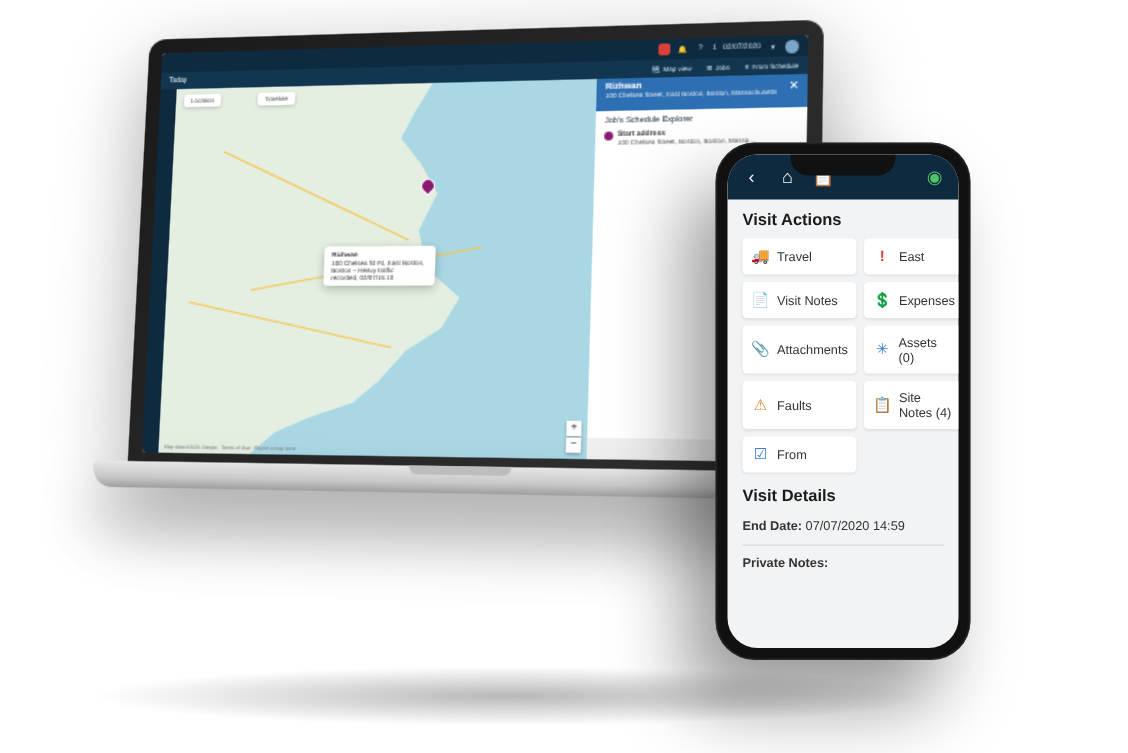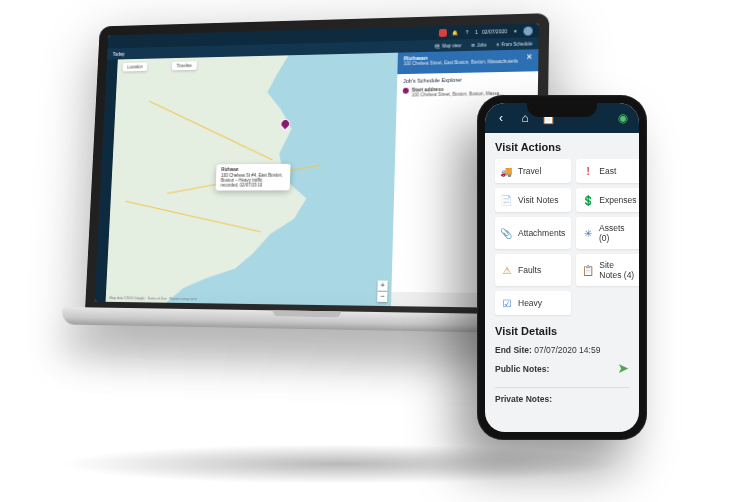--- a/index.html
+++ b/index.html
@@ -221,27 +221,23 @@
         <div class="card">
             <span class="ci c-faults">⚠</span>
             <span class="cl">Faults</span>
           </div>
         <div class="card">
             <span class="ci c-site">📋</span>
             <span class="cl">Site Notes (4)</span>
           </div>
         <div class="card full" style="grid-column:1/2">
             <span class="ci c-tasks">☑</span>
-            <span class="cl">Heavy</span>
+            <span class="cl">From</span>
           </div>
       </div>
       <h4>Visit Details</h4>
       <div class="details">
-        <div><b>End Site:</b> <span>07/07/2020 14:59</span></div>
-        <div class="details-row">
-          <b>Public Notes:</b>
-          <span class="locate">➤</span>
-        </div>
+        <div><b>End Date:</b> <span>07/07/2020 14:59</span></div>
         <div class="priv"><b>Private Notes:</b></div>
       </div>
     </div>
   </div>
 </div>
 
 </body></html>

